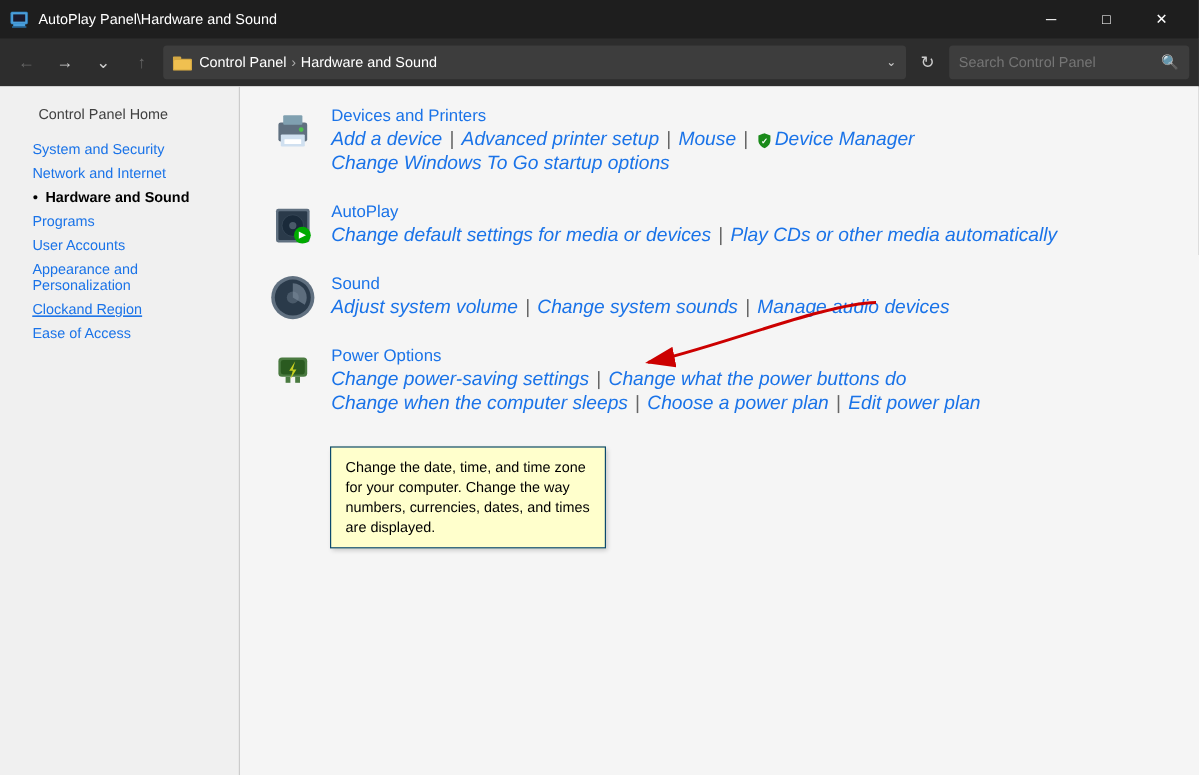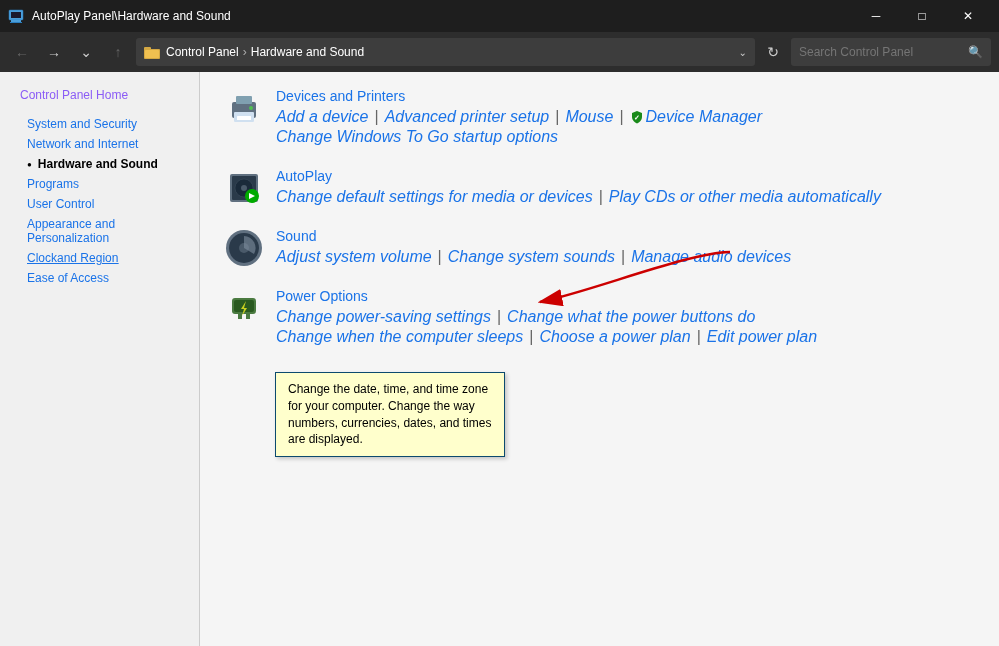--- a/index.html
+++ b/index.html
@@ -142,23 +142,23 @@
     }
 
     
     .sidebar {
       width: 200px;
       background: #f0f0f0;
       padding: 12px 0;
       border-right: 1px solid #cccccc;
     }
     .sidebar-title {
-      color: #8b5cf6;
-      font-size: 12px;
-      padding: 4px 20px;
+      color: #404040;
+      font-size: 12px;
+      padding: 4px 32px;
       cursor: pointer;
       text-decoration: none;
       display: block;
     }
     .sidebar-divider { height: 8px; }
     .sidebar-item {
       color: #1a73e8;
       font-size: 12px;
       padding: 3px 27px;
       cursor: pointer;
@@ -304,21 +304,21 @@
     <div class="sidebar-item">
       <span>Network and Internet</span>
     </div>
     <div class="sidebar-item active">
       <span>Hardware and Sound</span>
     </div>
     <div class="sidebar-item">
       <span>Programs</span>
     </div>
     <div class="sidebar-item">
-      <span>User Control</span>
+      <span>User Accounts</span>
     </div>
     <div class="sidebar-item">
       <span>Appearance and Personalization</span>
     </div>
     <div class="sidebar-item hovered" style="cursor:default;">
       <span><span style="text-decoration:underline;color:#1a73e8;cursor:pointer;">Clock</span><span style="color:#1a73e8;text-decoration:underline;">and Region</span></span>
     </div>
     <div class="sidebar-item">
       <span>Ease of Access</span>
     </div>

